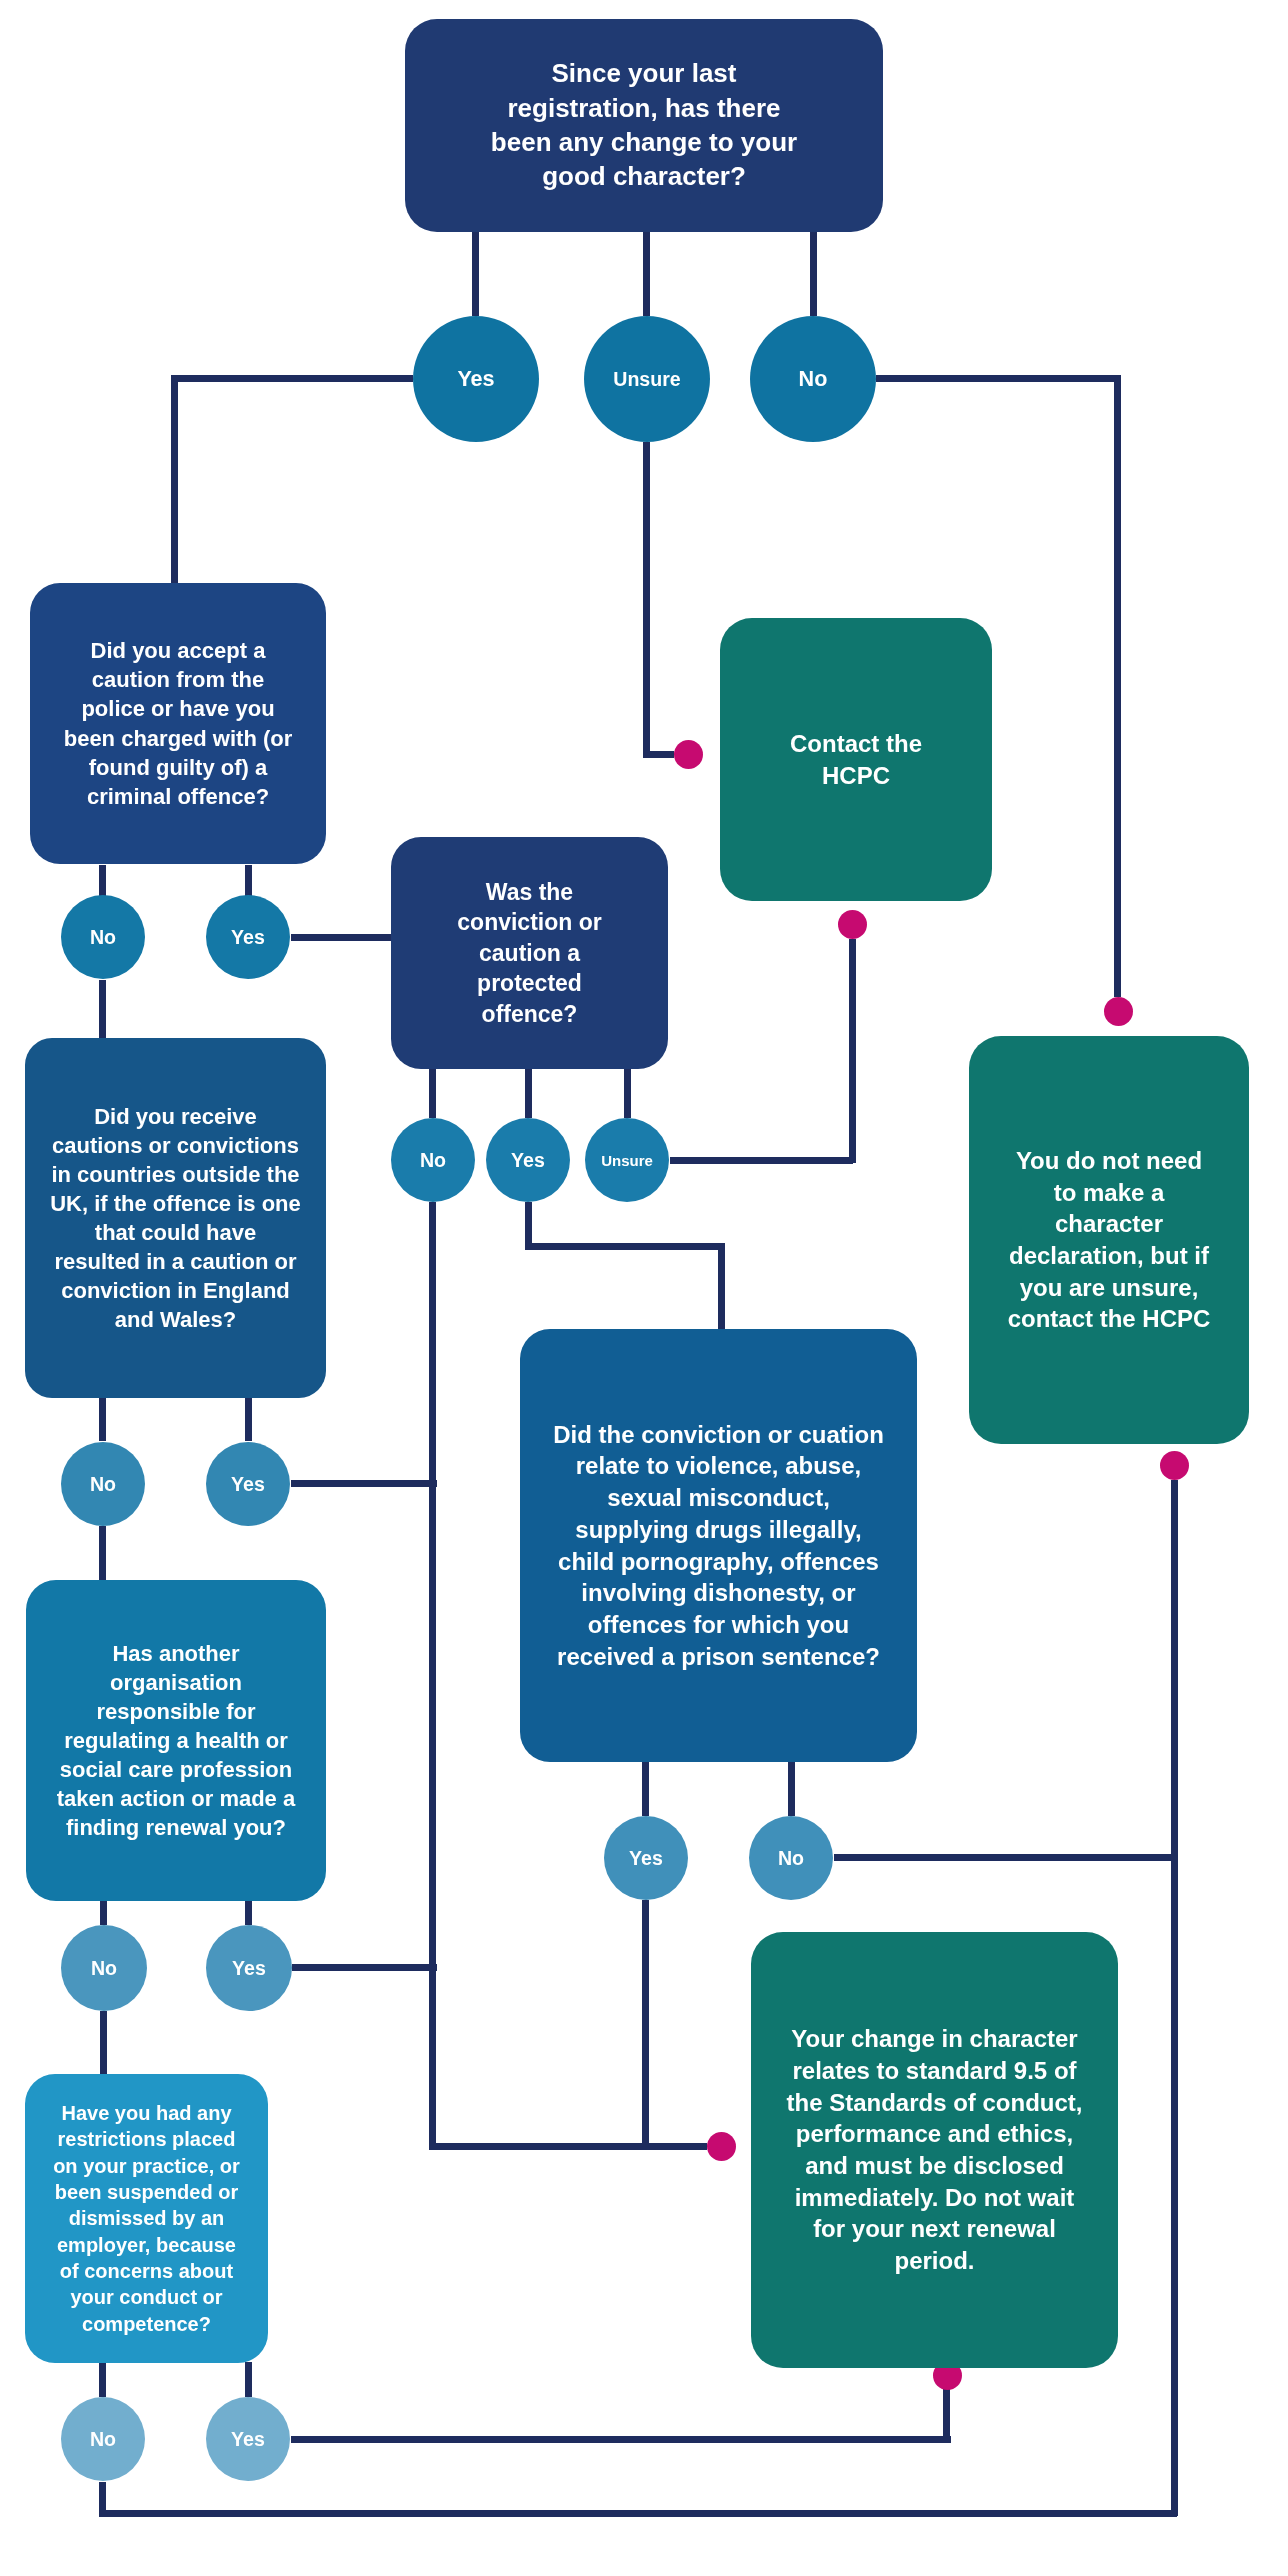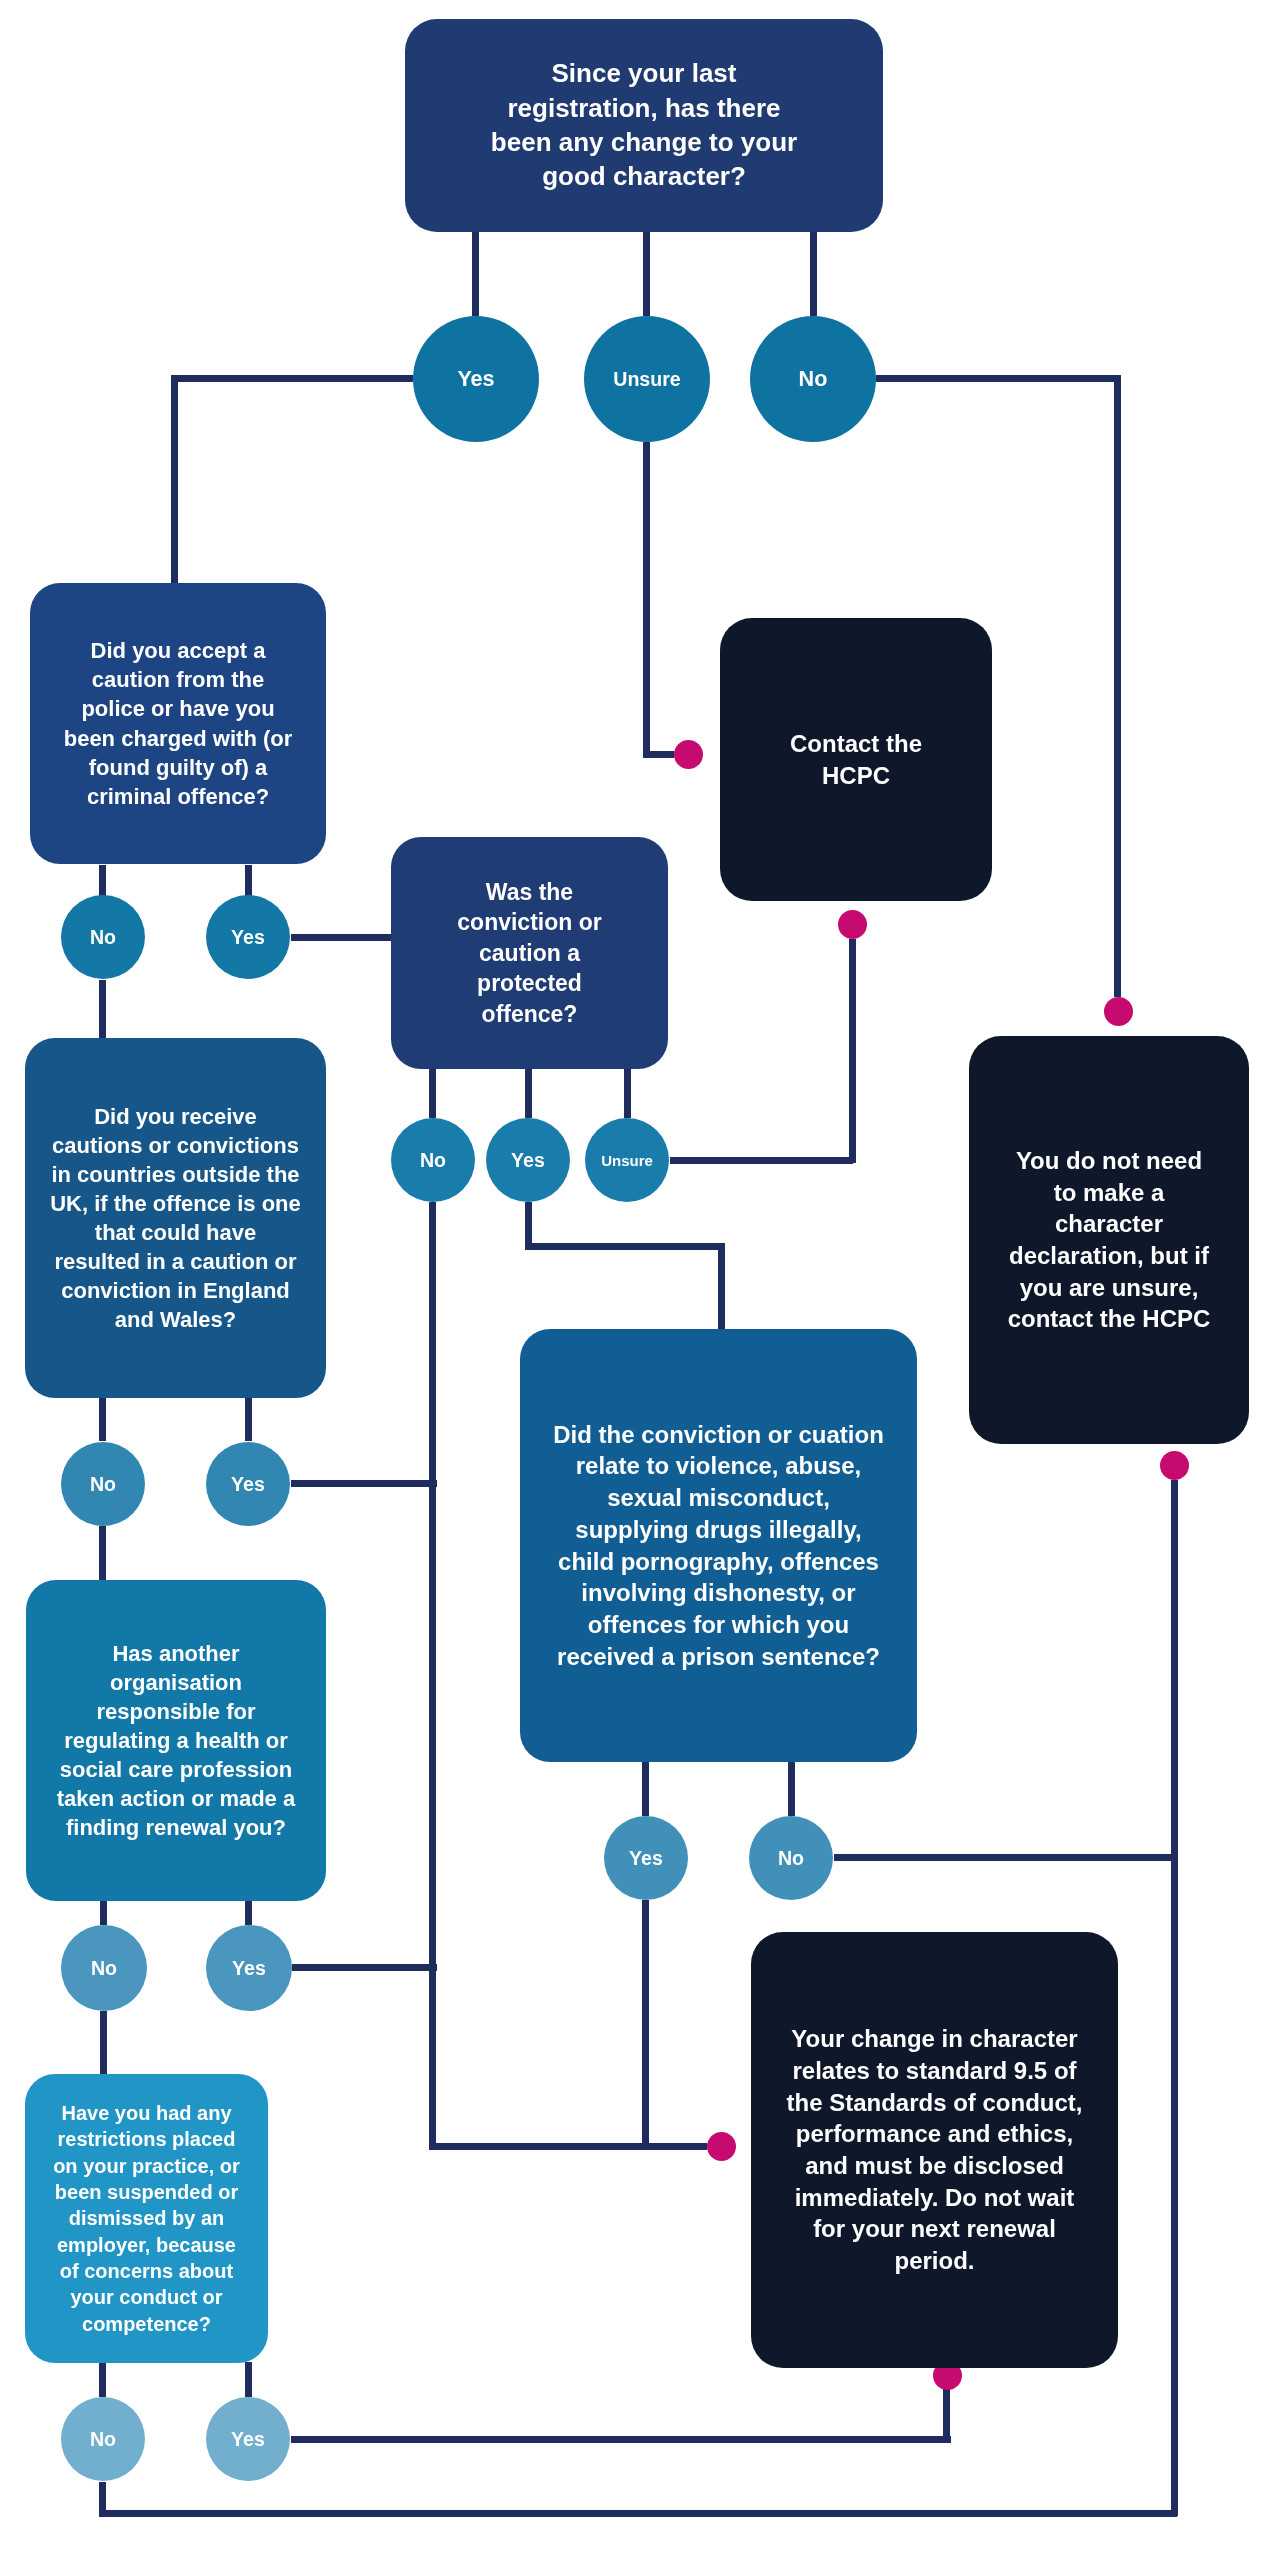--- a/index.html
+++ b/index.html
@@ -38,21 +38,21 @@
     position:absolute;
     background:#1e2c5e;
   }
   .dot{
     position:absolute;
     width:29px;
     height:29px;
     border-radius:50%;
     background:#c60a70;
   }
-  .pink{background:#0f172a;}
+  .pink{background:#0f766e;}
 </style>
 </head>
 <body>
 
 <div class="canvas">
 
   <div class="line" style="left:472px;top:232px;width:6.7px;height:84px;"></div>
   <div class="line" style="left:643px;top:232px;width:6.7px;height:84px;"></div>
   <div class="line" style="left:810px;top:232px;width:6.7px;height:84px;"></div>
 
@@ -134,21 +134,21 @@
   </div>
 
   <div class="box" style="left:391px;top:837px;width:277px;height:232px;background:#1f3c75;font-size:23px;padding:0 49px;text-align:center;">
     <span>Was the conviction or caution a protected offence?</span>
   </div>
 
   <div class="box pink" style="left:720px;top:618px;width:272px;height:283px;font-size:24px;padding:0 46px;border-radius:32px;">
     <span>Contact the HCPC</span>
   </div>
 
-  <div class="box" style="left:25px;top:1038px;width:301px;height:360px;background:#165689;font-size:22px;padding:0 25px;">
+  <div class="box" style="left:25px;top:1038px;width:301px;height:360px;background:#165689;font-size:22px;padding:0 25px;border-radius:27px;">
     <span>Did you receive cautions or convictions in countries outside the UK, if the offence is one that could have resulted in a caution or conviction in England and Wales?</span>
   </div>
 
   <div class="box pink" style="left:969px;top:1036px;width:280px;height:408px;font-size:24px;padding:0 35px;border-radius:32px;">
     <span>You do not need to make a character declaration, but if you are unsure, contact the HCPC</span>
   </div>
 
   <div class="box" style="left:520px;top:1329px;width:397px;height:433px;background:#115e94;font-size:24px;padding:0 32px;">
     <span>Did the conviction or cuation relate to violence, abuse, sexual misconduct, supplying drugs illegally, child pornography, offences involving dishonesty, or offences for which you received a prison sentence?</span>
   </div>

